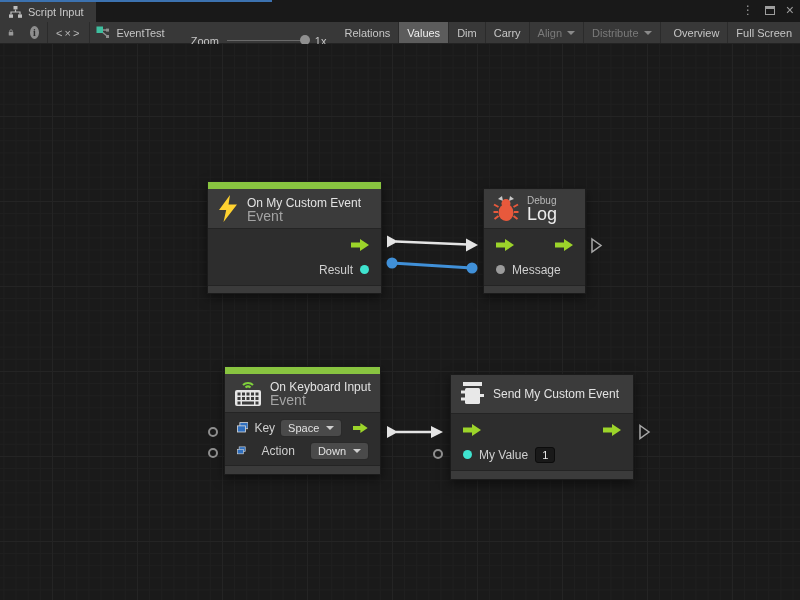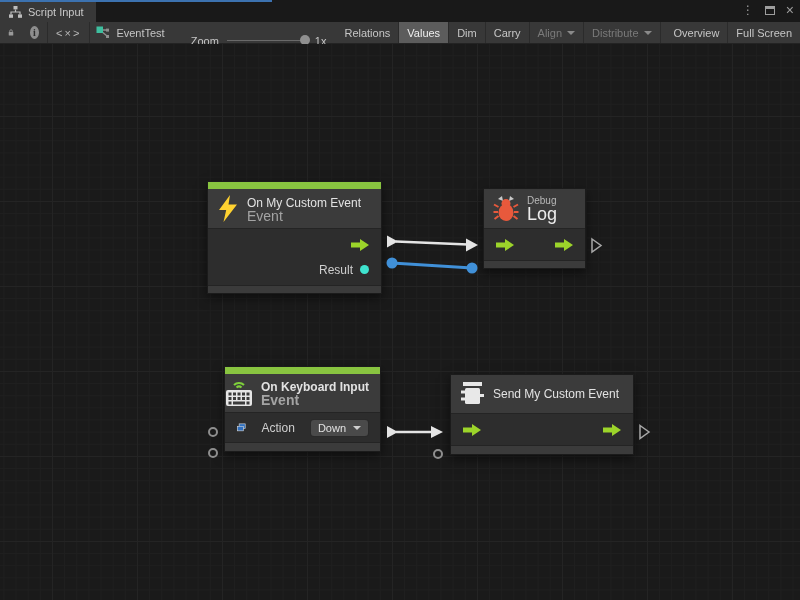--- a/index.html
+++ b/index.html
@@ -208,27 +208,31 @@
       <div class="node-body">
         <div class="port-row">
           <svg width="18" height="12" viewBox="0 0 18 12">
             <polygon points="0,3.6 9,3.6 9,0 18,6 9,12 9,8.4 0,8.4" fill="#9CD42A"></polygon>
           </svg>
           <span class="spacer"></span>
           <svg width="18" height="12" viewBox="0 0 18 12">
             <polygon points="0,3.6 9,3.6 9,0 18,6 9,12 9,8.4 0,8.4" fill="#9CD42A"></polygon>
           </svg>
         </div>
+        <div class="port-row">
+          <span class="dot dot-gray"></span>
+          <span>Message</span>
+        </div>
       </div>
       <div class="node-footer"></div>
     </div>
 
     <div class="node node-c" style="left:224px;top:322px;">
       <div class="accent-bar"></div>
-      <div class="node-header" style="padding:5px 0;font-weight:bold;">
+      <div class="node-header" style="padding:5px 9px;">
         <svg width="28" height="28" viewBox="0 0 28 28">
           <path d="M9 6 a7 7 0 0 1 10 0" stroke="#7FD13B" stroke-width="2" fill="none"></path>
           <path d="M11.5 8.5 a3.8 3.8 0 0 1 5 0" stroke="#7FD13B" stroke-width="2" fill="none"></path>
           <rect x="1" y="11" width="26" height="16" rx="2" fill="#E6E6E6"></rect>
           <g fill="#3B3B3B">
             <rect x="3.5" y="13.5" width="3" height="3"></rect>
               <rect x="8" y="13.5" width="3" height="3"></rect>
             <rect x="12.5" y="13.5" width="3" height="3"></rect>
               <rect x="17" y="13.5" width="3" height="3"></rect>
             <rect x="21.5" y="13.5" width="3" height="3"></rect>
@@ -241,20 +245,35 @@
               <rect x="8" y="22.5" width="12" height="3"></rect>
             <rect x="21.5" y="22.5" width="3" height="3"></rect>
           </g>
         </svg>
         <div>
           <div class="node-title">On Keyboard Input</div>
           <div class="node-subtitle">Event</div>
         </div>
       </div>
       <div class="node-body">
+        <div class="port-row row-22" style="gap:6px;">
+          <svg width="14" height="13" viewBox="0 0 14 13">
+            <rect x="3.5" y="0.5" width="10" height="7.5" fill="#2F6FBF" stroke="#D8D8D8" stroke-width="1"></rect>
+            <rect x="0.5" y="4.5" width="10" height="7.5" fill="#2F6FBF" stroke="#D8D8D8" stroke-width="1"></rect>
+          </svg>
+          <span>Key</span>
+          <span class="dropdown">
+            <span>Space</span>
+            <span class="dd-caret"></span>
+          </span>
+          <span class="spacer"></span>
+          <svg width="18" height="12" viewBox="0 0 18 12">
+            <polygon points="0,3.6 9,3.6 9,0 18,6 9,12 9,8.4 0,8.4" fill="#9CD42A"></polygon>
+          </svg>
+        </div>
         <div class="port-row row-22" style="gap:16px;">
           <svg width="14" height="13" viewBox="0 0 14 13">
             <rect x="3.5" y="0.5" width="10" height="7.5" fill="#2F6FBF" stroke="#D8D8D8" stroke-width="1"></rect>
             <rect x="0.5" y="4.5" width="10" height="7.5" fill="#2F6FBF" stroke="#D8D8D8" stroke-width="1"></rect>
           </svg>
           <span>Action</span>
           <span class="dropdown">
             <span>Down</span>
             <span class="dd-caret"></span>
           </span>
@@ -276,20 +295,25 @@
       </div>
       <div class="node-body">
         <div class="port-row">
           <svg width="18" height="12" viewBox="0 0 18 12">
             <polygon points="0,3.6 9,3.6 9,0 18,6 9,12 9,8.4 0,8.4" fill="#9CD42A"></polygon>
           </svg>
           <span class="spacer"></span>
           <svg width="18" height="12" viewBox="0 0 18 12">
             <polygon points="0,3.6 9,3.6 9,0 18,6 9,12 9,8.4 0,8.4" fill="#9CD42A"></polygon>
           </svg>
+        </div>
+        <div class="port-row">
+          <span class="dot dot-cyan"></span>
+          <span>My Value</span>
+          <span class="value-box">1</span>
         </div>
       </div>
       <div class="node-footer" style="height:9px;"></div>
     </div>
 
     <div class="hollow-port" style="left:208px;top:383px;"></div>
     <div class="hollow-port" style="left:208px;top:404px;"></div>
     <div class="hollow-port" style="left:433px;top:405px;"></div>
 
     <svg class="wires" width="800" height="556" viewBox="0 0 800 556">

